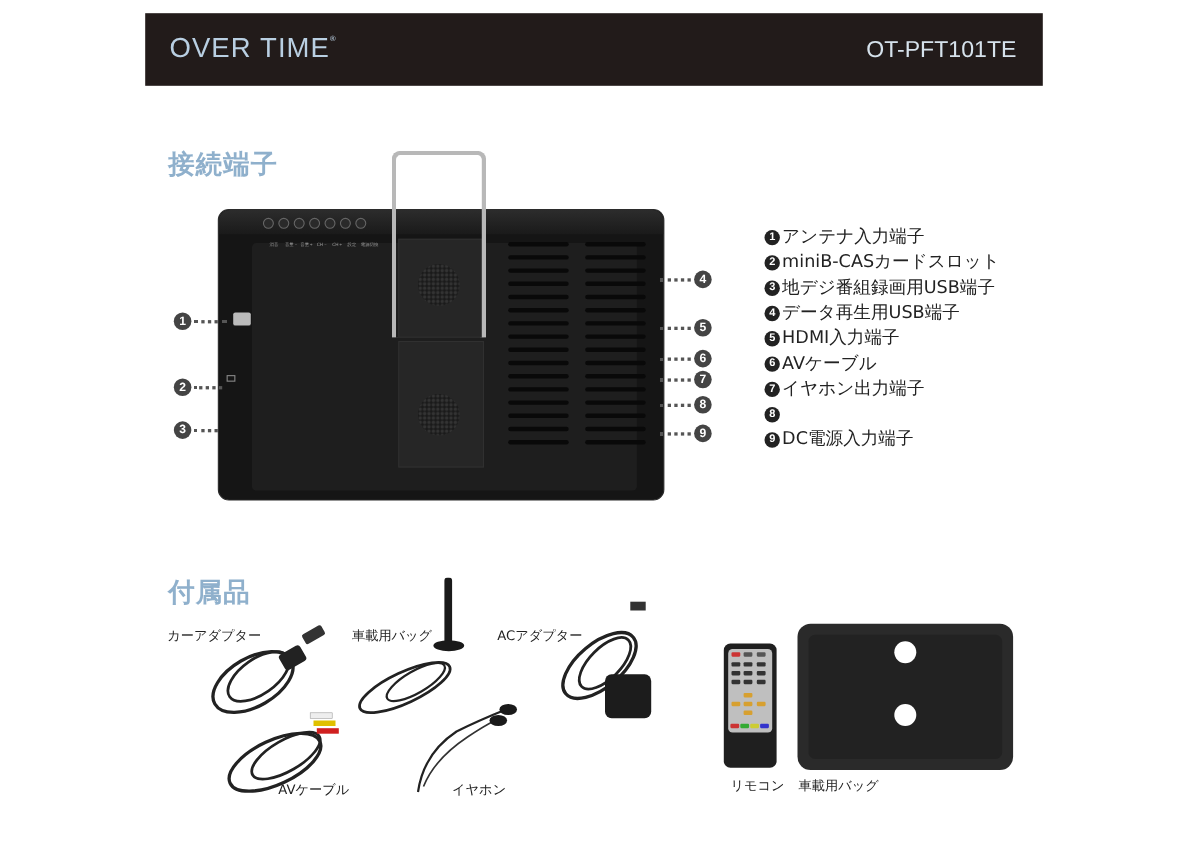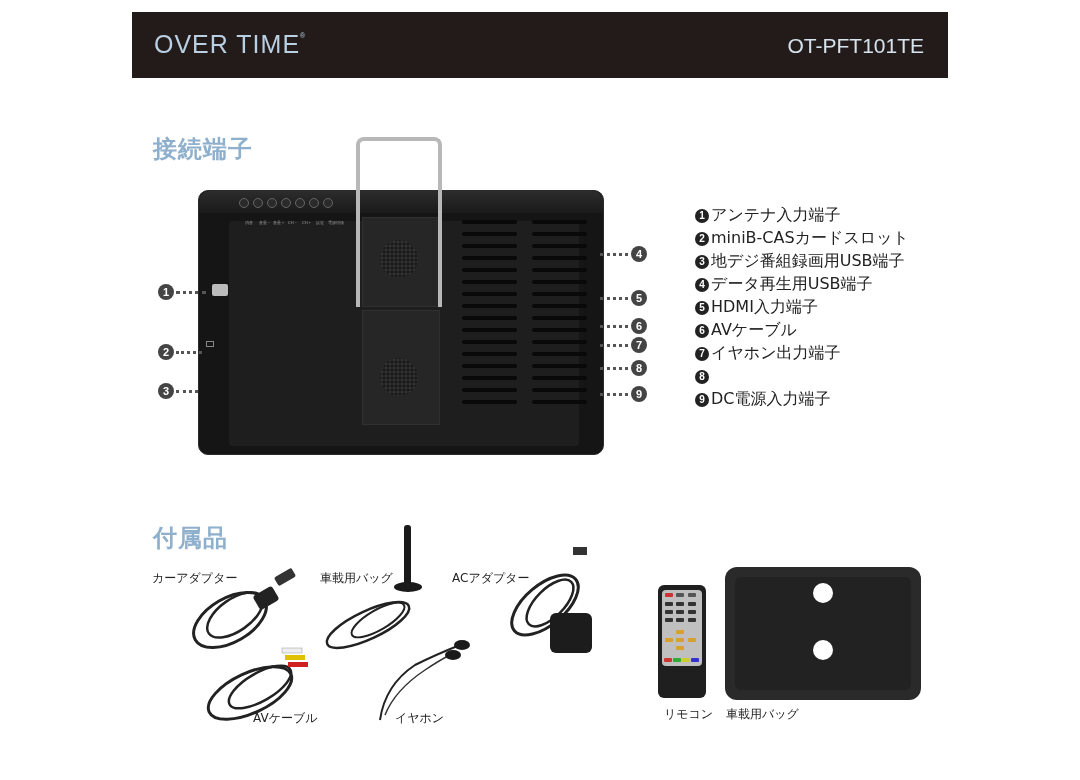--- a/index.html
+++ b/index.html
@@ -213,21 +213,21 @@
     <rect x="82" y="13" width="20" height="5" fill="#eee" stroke="#999" stroke-width="0.5"></rect>
   </svg>
   <div class="acc-label" style="left:253px; top:710px;">AVケーブル</div>
 
   <svg class="acc-img" style="left:365px; top:635px;" width="110" height="95">
     <path d="M15 85 Q20 50 50 30 Q70 20 95 10" fill="none" stroke="#222" stroke-width="2"></path>
     <path d="M20 80 Q30 55 60 35 Q75 25 85 20" fill="none" stroke="#333" stroke-width="1.5"></path>
     <ellipse cx="97" cy="10" rx="8" ry="5" fill="#1a1a1a"></ellipse>
     <ellipse cx="88" cy="20" rx="8" ry="5" fill="#1a1a1a"></ellipse>
   </svg>
-  <div class="acc-label" style="left:395px; top:710px;font-family:Liberation Serif, serif;">イヤホン</div>
+  <div class="acc-label" style="left:411px; top:710px;font-family:Liberation Serif, serif;">イヤホン</div>
 
   <div id="remote">
     <div class="face">
       <div class="rk" style="left:3px;top:3px;background:#c33;"></div>
       <div class="rk" style="left:14px;top:3px;background:#555;"></div>
       <div class="rk" style="left:26px;top:3px;background:#555;"></div>
       <div class="rk" style="left:3px;top:12px;background:#333;"></div>
       <div class="rk" style="left:14px;top:12px;background:#333;"></div>
       <div class="rk" style="left:26px;top:12px;background:#333;"></div>
       <div class="rk" style="left:3px;top:20px;background:#333;"></div>

